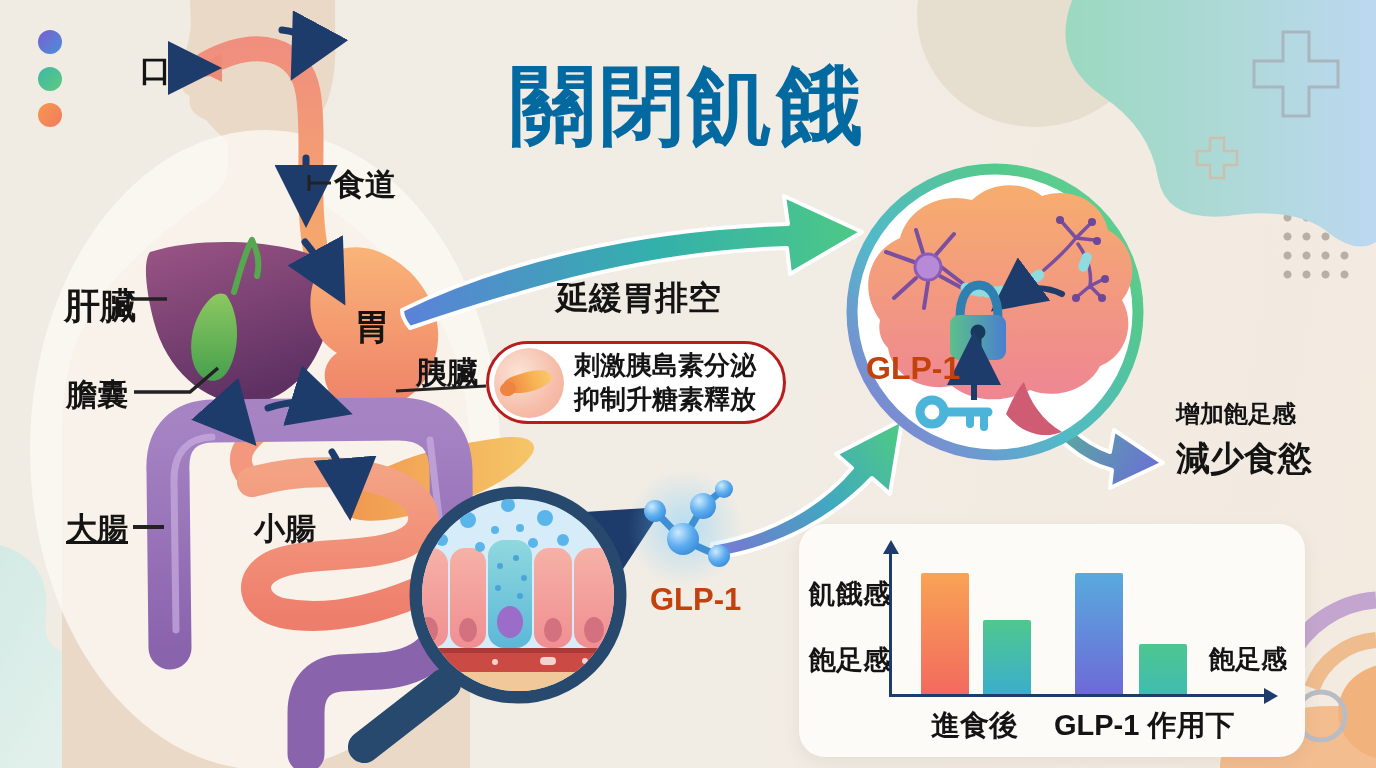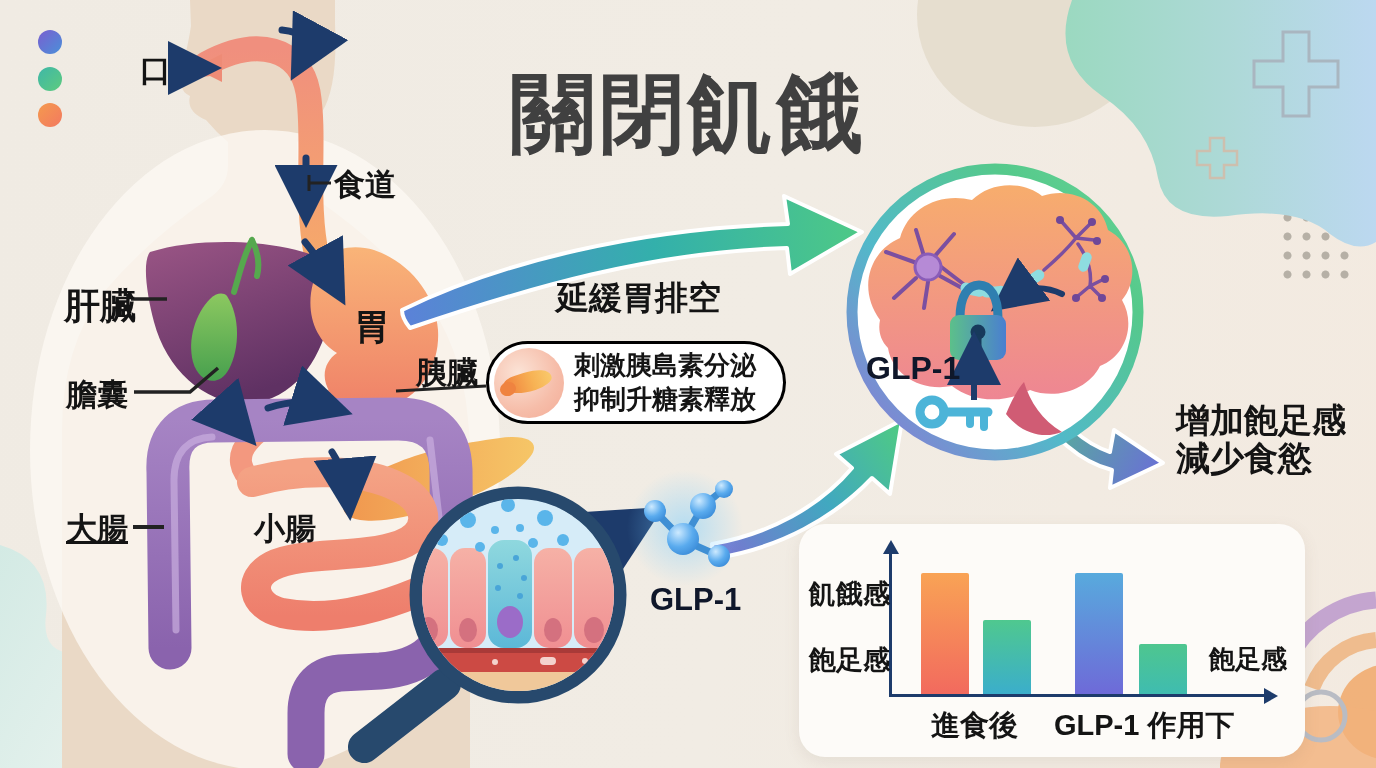--- a/index.html
+++ b/index.html
@@ -1,31 +1,31 @@
 <!DOCTYPE html>
 <html><head>
 <meta charset="utf-8">
 <style>
   html,body{margin:0;padding:0;}
   body{width:1376px;height:768px;overflow:hidden;position:relative;
        font-family:"Liberation Sans",sans-serif;
        background:linear-gradient(100deg,#f0ebe3 0%,#f1ece4 55%,#f3eae0 100%);}
   .abs{position:absolute;}
   .lbl{position:absolute;font-weight:bold;color:#141414;white-space:nowrap;z-index:6;}
-  .navy{color:#0f172a;}
+  .navy{color:#c2410c;}
   #stage{position:absolute;left:0;top:0;width:1376px;height:768px;}
   svg.art{position:absolute;left:0;top:0;z-index:2;}
   
   .dotgrid{position:absolute;z-index:1;
     background-image:radial-gradient(circle,var(--c) var(--r),transparent calc(var(--r) + 1px));
     background-size:var(--sx) var(--sy);}
   .gdot{position:absolute;width:24px;height:24px;border-radius:50%;z-index:3;}
   
   #pill{position:absolute;left:486px;top:341px;width:300px;height:83px;background:#fff;
-        border:3px solid #000000;border-radius:46px;display:flex;align-items:center;z-index:5;
+        border:3px solid #b91c1c;border-radius:46px;display:flex;align-items:center;z-index:5;
         box-sizing:border-box;}
   #pill .pcircle{width:70px;height:70px;border-radius:50%;margin-left:5px;flex:0 0 auto;
         background:radial-gradient(circle at 35% 35%,#fbe3d6 0%,#f6bda9 60%,#f3ab96 100%);
         position:relative;overflow:hidden;}
   #pill .pancreas-shape{position:absolute;left:10px;top:24px;width:48px;height:20px;
         background:linear-gradient(90deg,#f0803d 0%,#f7b254 60%,#f9c96b 100%);
         border-radius:40% 80% 60% 90%;transform:rotate(-18deg);}
   #pill .pancreas-head{position:absolute;left:6px;top:34px;width:16px;height:14px;
         background:#ef8340;border-radius:50%;transform:rotate(-18deg);}
   #pill .ptext{margin-left:10px;font-weight:bold;font-size:26px;line-height:1.3;color:#141414;}
@@ -294,21 +294,21 @@
         <path d="M 683 540 L 655 511 M 683 540 L 703 506 M 683 540 L 719 556 M 703 506 L 724 489"></path>
       </g>
       <circle cx="655" cy="511" r="11" fill="url(#gSphere)"></circle>
       <circle cx="703" cy="506" r="13" fill="url(#gSphere)"></circle>
       <circle cx="683" cy="539" r="16" fill="url(#gSphere)"></circle>
       <circle cx="719" cy="556" r="11" fill="url(#gSphere)"></circle>
       <circle cx="724" cy="489" r="9" fill="url(#gSphere)"></circle>
     </g>
   </svg>
 
-  <div class="lbl" style="left:50%;transform:translateX(-50%);top:56px;font-size:86px;color:#404040;letter-spacing:3px;">關閉飢餓</div>
+  <div class="lbl" style="left:50%;transform:translateX(-50%);top:48px;font-size:86px;color:#0369a1;letter-spacing:3px;">關閉飢餓</div>
 
   <div class="lbl" style="left:140px;top:50px;font-size:31px;">口</div>
   <div class="lbl" style="left:334px;top:164px;font-size:31px;">食道</div>
   <div class="lbl" style="left:64px;top:282px;font-size:36px;">肝臟</div>
   <div class="lbl" style="left:66px;top:374px;font-size:31px;">膽囊</div>
   <div class="lbl" style="left:354px;top:303px;font-size:36px;">胃</div>
   <div class="lbl" style="left:416px;top:352px;font-size:31px;">胰臟</div>
   <div class="lbl" style="left:66px;top:508px;font-size:31px;text-decoration:underline;">大腸</div>
   <div class="lbl" style="left:254px;top:508px;font-size:31px;">小腸</div>
 
@@ -321,21 +321,21 @@
     </div>
     <div class="ptext">
       <div>刺激胰島素分泌</div>
       <div>抑制升糖素釋放</div>
     </div>
   </div>
 
   <div class="lbl navy" style="left:650px;top:582px;font-size:31px;">GLP-1</div>
   <div class="lbl navy" style="left:866px;top:350px;font-size:32px;">GLP-1</div>
 
-  <div class="lbl" style="left:1176px;top:398px;font-size:34px;">增加飽足感</div>
+  <div class="lbl" style="left:1176px;top:398px;font-size:24px;">增加飽足感</div>
   <div class="lbl" style="left:1176px;top:436px;font-size:34px;">減少食慾</div>
 
   <div id="chart-card">
     <div class="ah-up"></div>
     <div class="axis-y"></div>
     <div class="axis-x"></div>
     <div class="ah-right"></div>
     <div id="bars">
         <div class="bar" style="left: 122px; top: 49px; height: 121px; background: linear-gradient(rgb(249, 163, 85), rgb(242, 106, 94));"></div>
         <div class="bar" style="left: 184px; top: 96px; height: 74px; background: linear-gradient(rgb(79, 200, 143), rgb(59, 174, 203));"></div>

